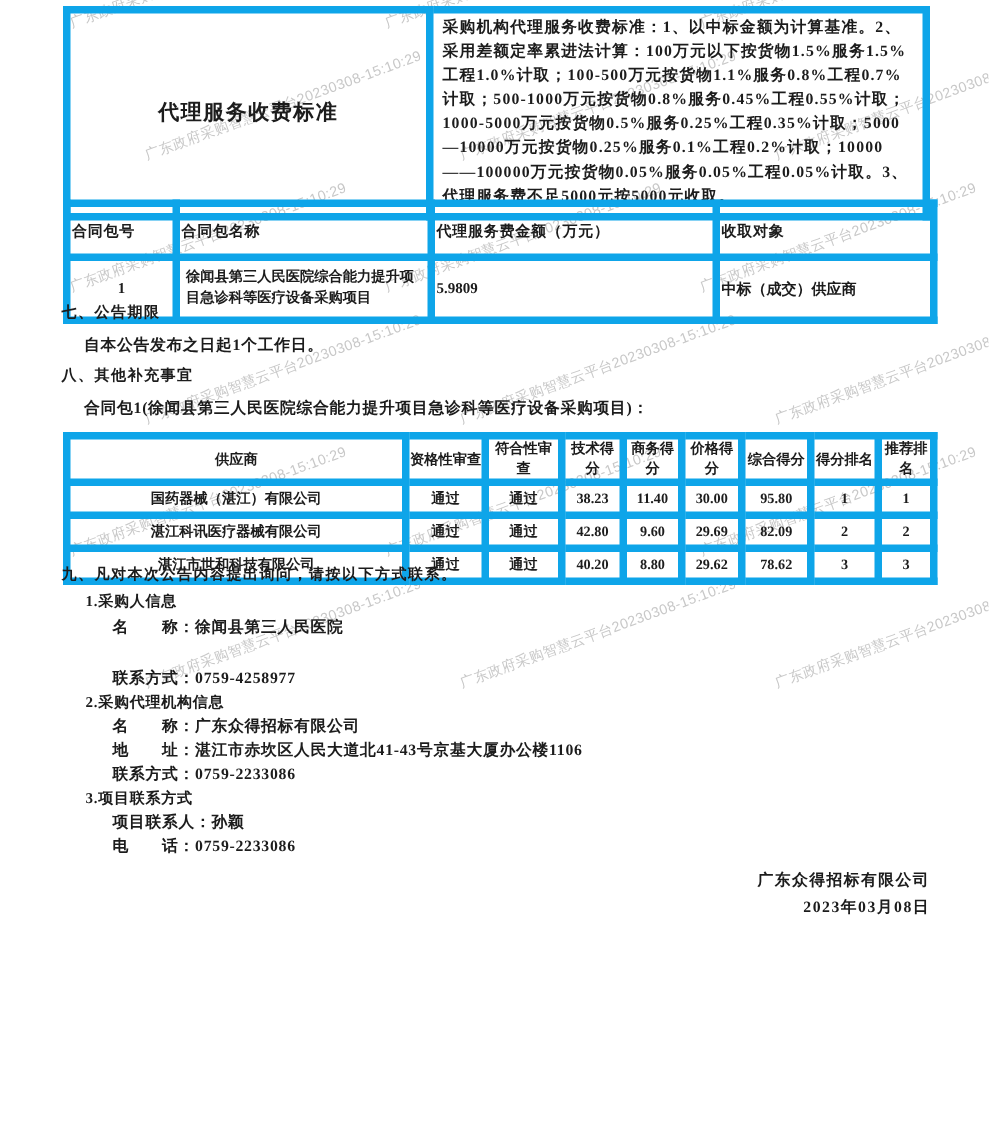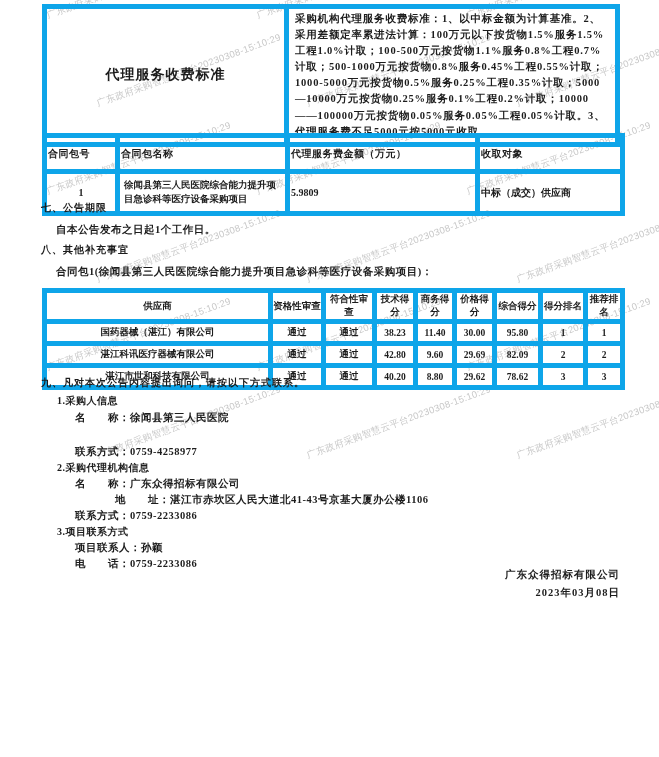--- a/index.html
+++ b/index.html
@@ -33,33 +33,33 @@
   .pkg-target{}
   
   .score-table{top:288px;width:578px;font-size:9.5px;border-top:2px solid #1a1a1a;}
   .score-table th{height:23px;text-align:center;padding:0;letter-spacing:0;}
   .score-table td{height:17px;text-align:center;padding:0;}
   
   .abs{position:absolute;white-space:nowrap;}
   .h{font-size:10px;font-weight:bold;letter-spacing:1px;}
   .b{font-size:10.5px;font-weight:bold;letter-spacing:0.5px;}
   .sub{font-size:10px;font-weight:bold;letter-spacing:0.5px;}
-  .sig{font-size:10.5px;font-weight:bold;letter-spacing:1px;text-align:right;right:39px;}
+  .sig{font-size:10.5px;font-weight:bold;letter-spacing:1px;text-align:right;right:39px;margin-top:12px;}
   .h7{left:41px;top:201px;}
   .b7{left:56px;top:223px;}
   .h8{left:41px;top:243px;}
   .b8{left:56px;top:265px;}
   .h9{left:41px;top:376px;}
   .c-head1{left:57px;top:394px;}
   .c-l1a{left:75px;top:411px;}
   .c-l1b{left:75px;top:428px;}
   .c-l1c{left:75px;top:445px;}
   .c-head2{left:57px;top:461px;}
   .c-l2a{left:75px;top:477px;}
-  .c-l2b{left:75px;top:493px;margin-left:40px;}
+  .c-l2b{left:75px;top:493px;}
   .c-l2c{left:75px;top:509px;}
   .c-head3{left:57px;top:525px;}
   .c-l3a{left:75px;top:541px;}
   .c-l3b{left:75px;top:557px;}
   .sig1{top:568px;}
   .sig2{top:586px;}
 </style>
 </head>
 <body>
 

